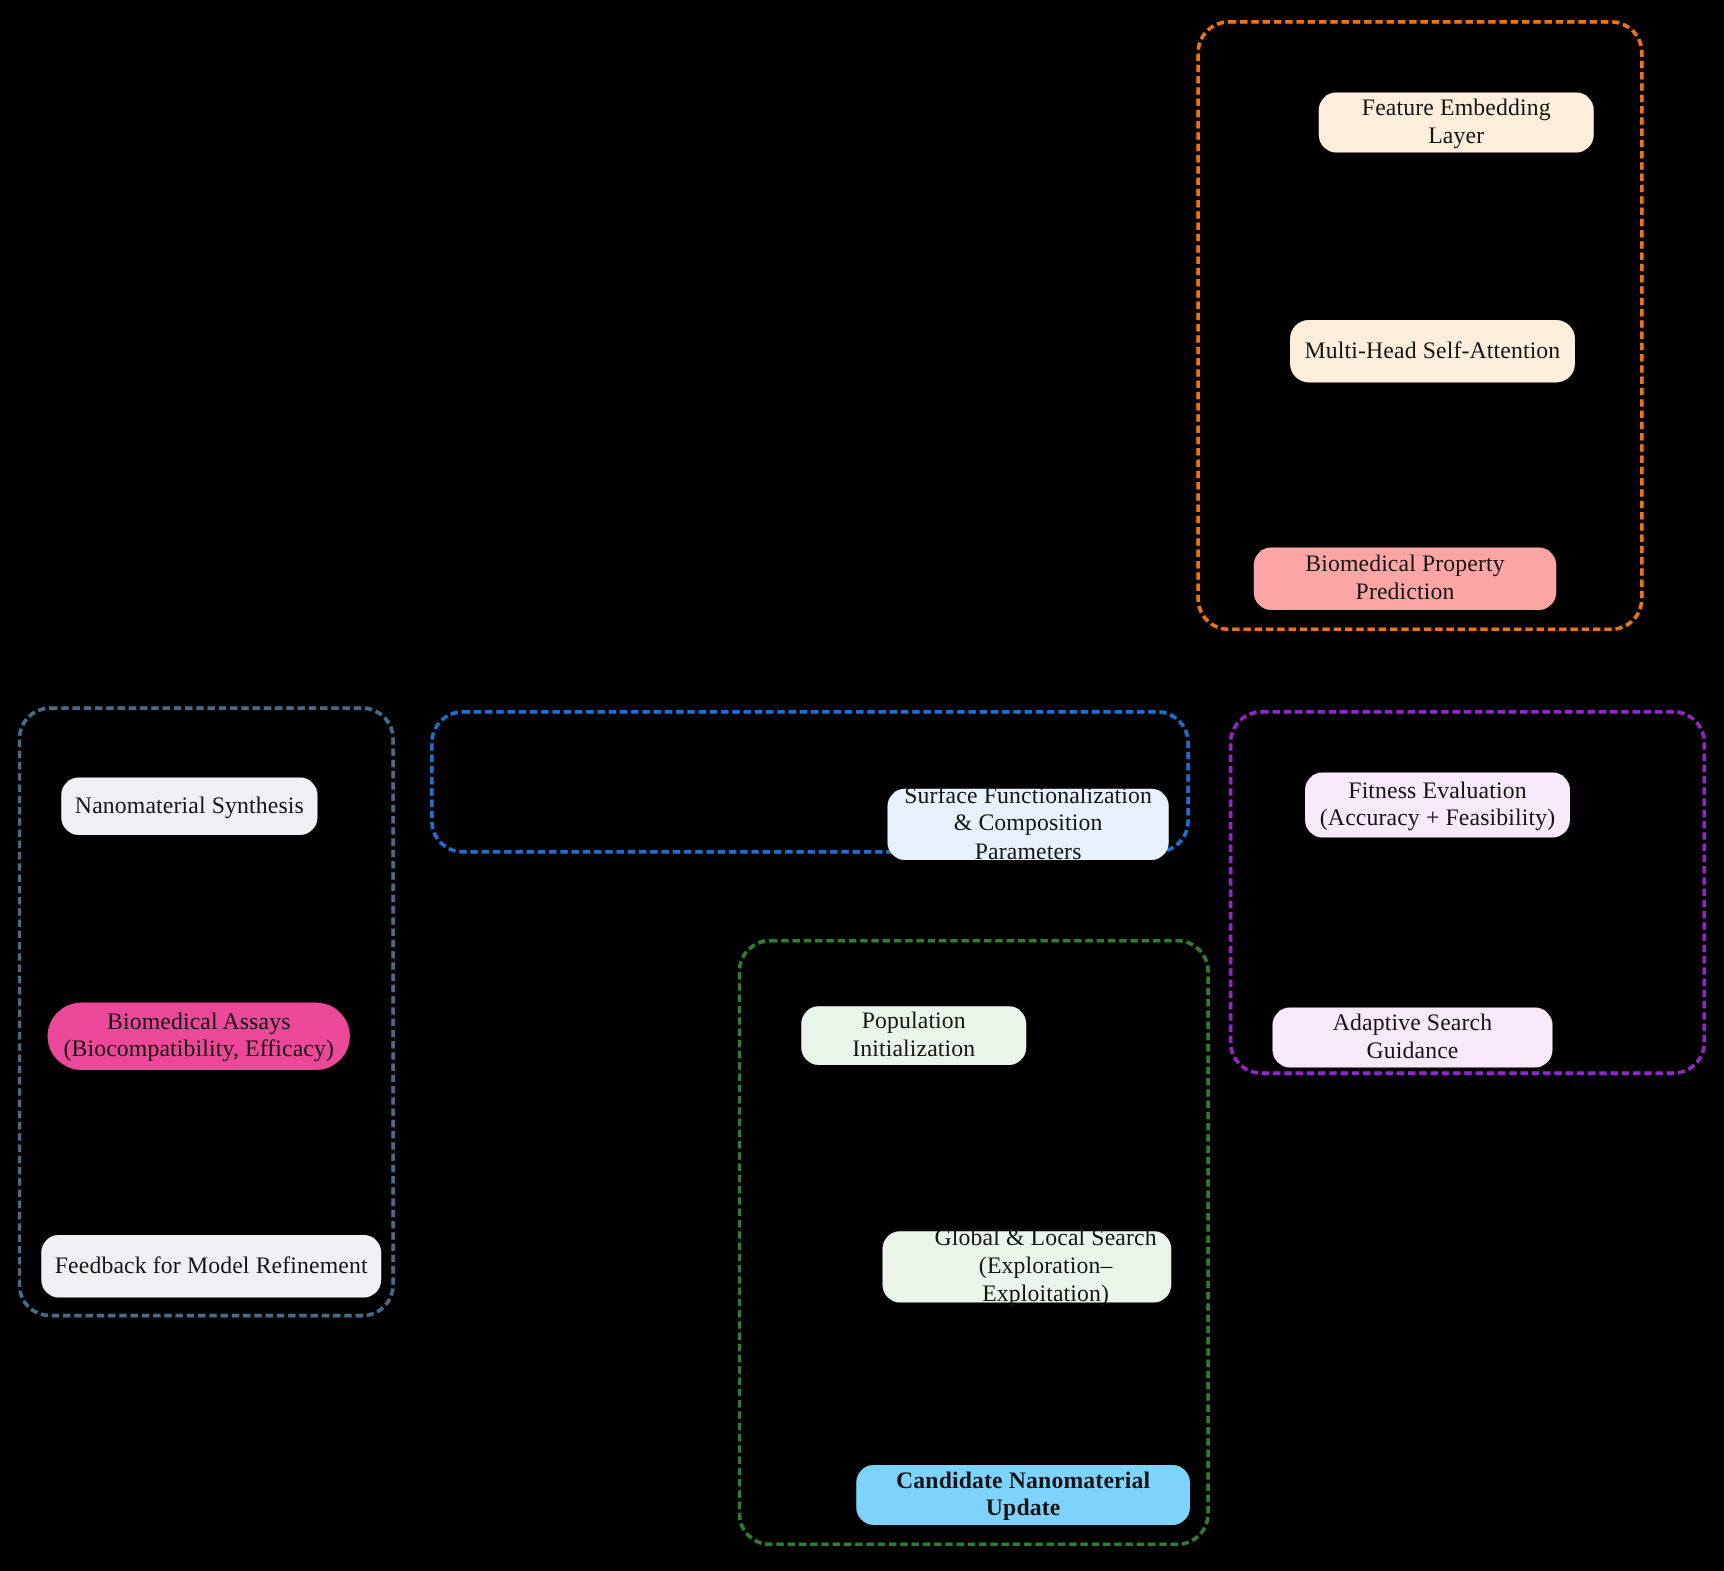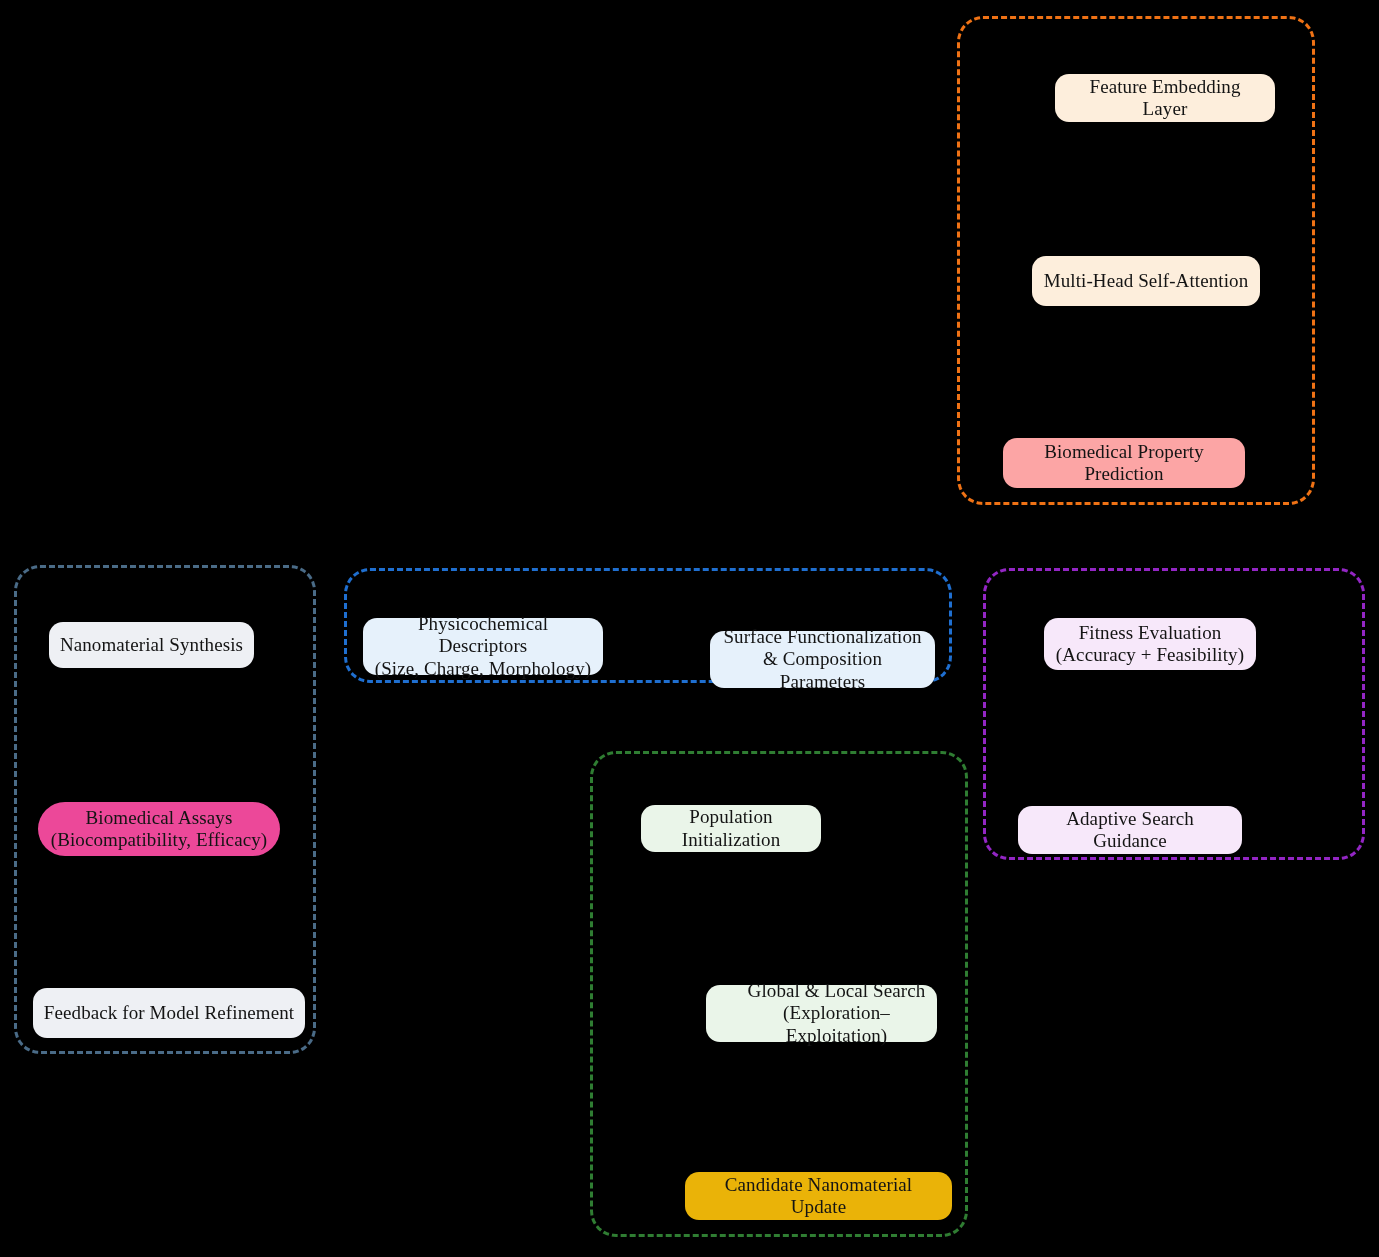--- a/index.html
+++ b/index.html
@@ -41,30 +41,28 @@
 </head>
 <body>
 
 <div id="canvas">
     <div class="cluster" style="left: 957px; top: 16px; width: 358px; height: 489px; border-color: rgb(239, 114, 21);"></div>
     <div class="cluster" style="left: 14px; top: 565px; width: 302px; height: 489px; border-color: rgb(74, 107, 135);"></div>
     <div class="cluster" style="left: 344px; top: 568px; width: 608px; height: 115px; border-color: rgb(31, 111, 208);"></div>
     <div class="cluster" style="left: 983px; top: 568px; width: 382px; height: 292px; border-color: rgb(147, 38, 196);"></div>
     <div class="cluster" style="left: 590px; top: 751px; width: 378px; height: 486px; border-color: rgb(47, 125, 50);"></div>
     <div class="node" style="left: 1055px; top: 74px; width: 220px; height: 48px; background: rgb(253, 238, 220); font-size: 19px;">Feature Embedding Layer</div>
-    <div class="node" style="left: 1032px; top: 256px; width: 228px; height: 50px; background: rgb(253, 238, 220); font-size: 19px;">Multi-Head Self-Attention</div>
+    <div class="node" style="left: 1032px; top: 256px; width: 228px; height: 50px; background: rgb(253, 238, 220); font-size: 19px; border-radius: 15px;">Multi-Head Self-Attention</div>
     <div class="node" style="left: 1003px; top: 438px; width: 242px; height: 50px; background: #fca5a5; font-size: 19px;">Biomedical Property Prediction</div>
     <div class="node" style="left: 49px; top: 622px; width: 205px; height: 46px; background: rgb(238, 240, 244); font-size: 19px;">Nanomaterial Synthesis</div>
     <div class="node" style="left: 38px; top: 802px; width: 242px; height: 54px; background: #ec4899; font-size: 19px; border-radius: 27px;">Biomedical Assays
 (Biocompatibility, Efficacy)</div>
     <div class="node" style="left: 33px; top: 988px; width: 272px; height: 50px; background: rgb(238, 240, 244); font-size: 19px;">Feedback for Model Refinement</div>
-    <div class="node" style="left: 363px; top: 618px; width: 240px; height: 57px; background: rgb(230, 241, 251); font-size: 19px;">Physicochemical Descriptors
-(Size, Charge, Morphology)</div>
     <div class="node" style="left: 710px; top: 618px; width: 225px; height: 57px; background: rgb(230, 241, 251); font-size: 19px; margin-top: 13px;">Surface Functionalization
 &amp; Composition Parameters</div>
     <div class="node" style="left: 1044px; top: 618px; width: 212px; height: 52px; background: rgb(247, 232, 250); font-size: 19px;">Fitness Evaluation
 (Accuracy + Feasibility)</div>
     <div class="node" style="left: 1018px; top: 806px; width: 224px; height: 48px; background: rgb(247, 232, 250); font-size: 19px;">Adaptive Search Guidance</div>
     <div class="node" style="left: 641px; top: 805px; width: 180px; height: 47px; background: rgb(234, 245, 233); font-size: 19px;">Population Initialization</div>
     <div class="node" style="left: 706px; top: 985px; width: 231px; height: 57px; background: rgb(234, 245, 233); font-size: 19px; padding-left: 40px;">Global &amp; Local Search
 (Exploration–Exploitation)</div>
-    <div class="node" style="left: 685px; top: 1172px; width: 267px; height: 48px; background: #eab308; font-size: 19px;">Candidate Nanomaterial Update</div>
+    <div class="node" style="left: 685px; top: 1172px; width: 267px; height: 48px; background: #7dd3fc; font-size: 19px; font-weight: bold;">Candidate Nanomaterial Update</div>
   </div>
 
 </body></html>

